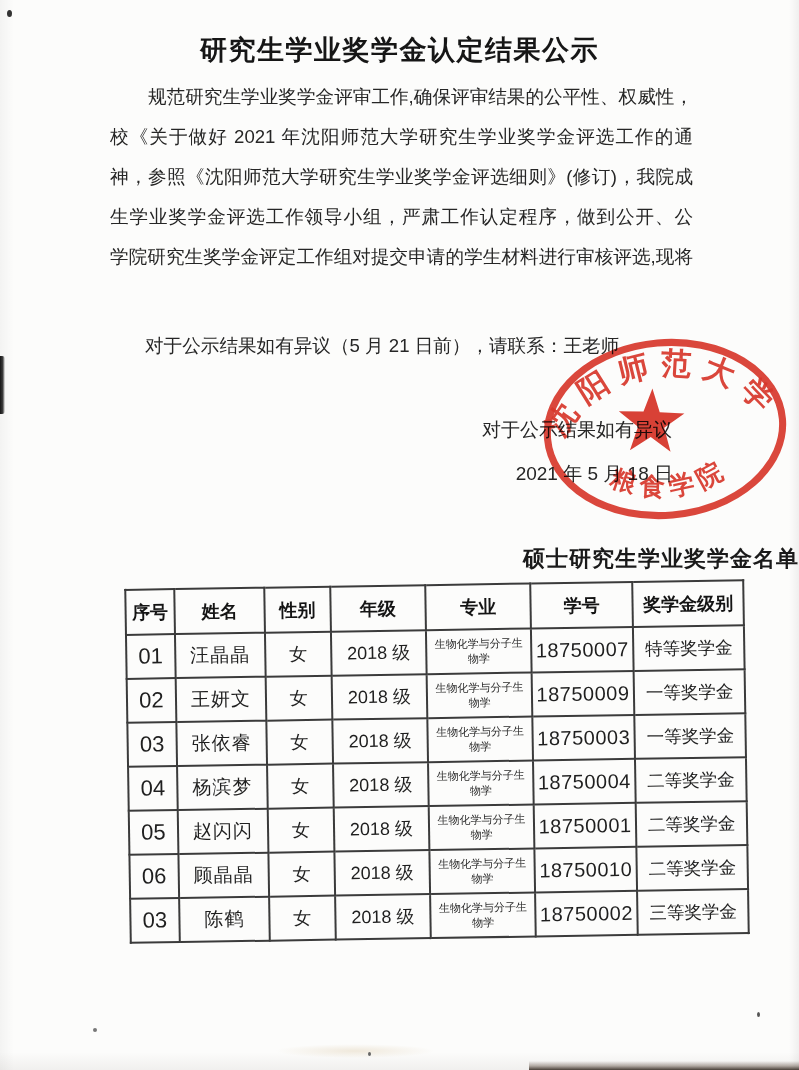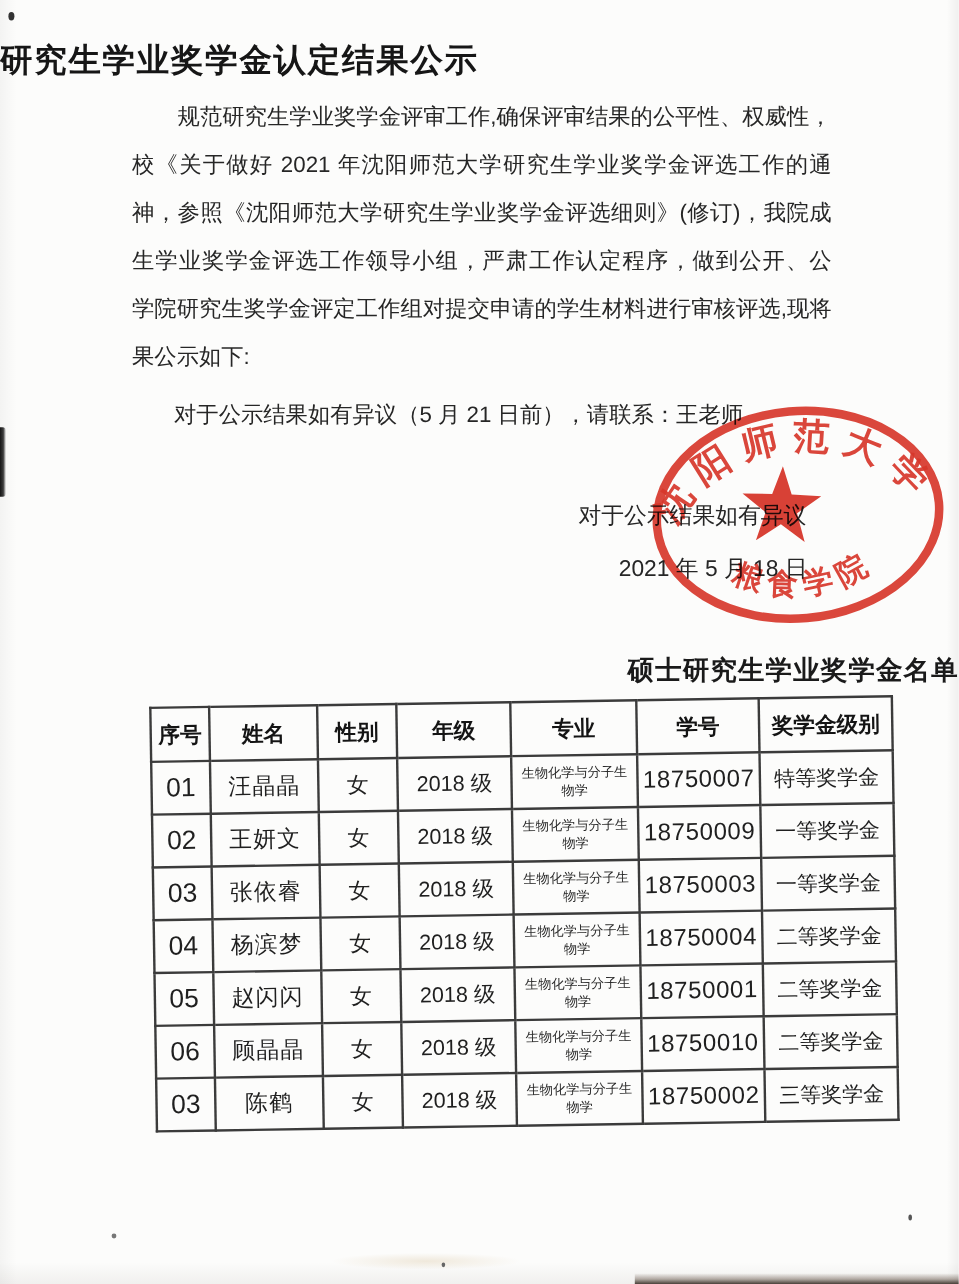--- a/index.html
+++ b/index.html
@@ -11,21 +11,21 @@
   }
   .paper-shading{
     position:absolute;inset:0;pointer-events:none;
     background:
       linear-gradient(90deg, rgba(0,0,0,0.035) 0, rgba(0,0,0,0) 14px),
       linear-gradient(270deg, rgba(0,0,0,0.05) 0, rgba(0,0,0,0) 10px),
       linear-gradient(0deg, rgba(60,45,30,0.06) 0, rgba(0,0,0,0) 18px);
   }
   .doc-title{
     position:absolute;top:14px;left:0;width:100%;
-    text-align:left;font-size:27px;font-weight:bold;color:#161616;
+    text-align:center;font-size:27px;font-weight:bold;color:#161616;
     letter-spacing:1.5px;
   }
   .para{
     position:absolute;left:110px;top:77px;width:583px;
     font-size:18.6px;color:#262626;
   }
   .para .line{
     height:40px;line-height:40px;white-space:nowrap;
     text-align:justify;
   }
@@ -109,21 +109,20 @@
     <div class="line indent justify">规范研究生学业奖学金评审工作,确保评审结果的公平性、权威性，根据学</div>
 
     <div class="line justify">校《关于做好 2021 年沈阳师范大学研究生学业奖学金评选工作的通知》文件精</div>
 
     <div class="line justify">神，参照《沈阳师范大学研究生学业奖学金评选细则》(修订)，我院成立了研究</div>
 
     <div class="line justify">生学业奖学金评选工作领导小组，严肃工作认定程序，做到公开、公平、公正，</div>
 
     <div class="line justify">学院研究生奖学金评定工作组对提交申请的学生材料进行审核评选,现将评选结</div>
 
-    <div class="line">果公示如下:</div>
   </div>
 
 <div class="notice">
 
     <div class="line">对于公示结果如有异议（5 月 21 日前），请联系：王老师</div>
 
   </div>
 
 <div class="signature">对于公示结果如有异议</div>
 <div class="docdate">2021 年 5 月 18 日</div>

